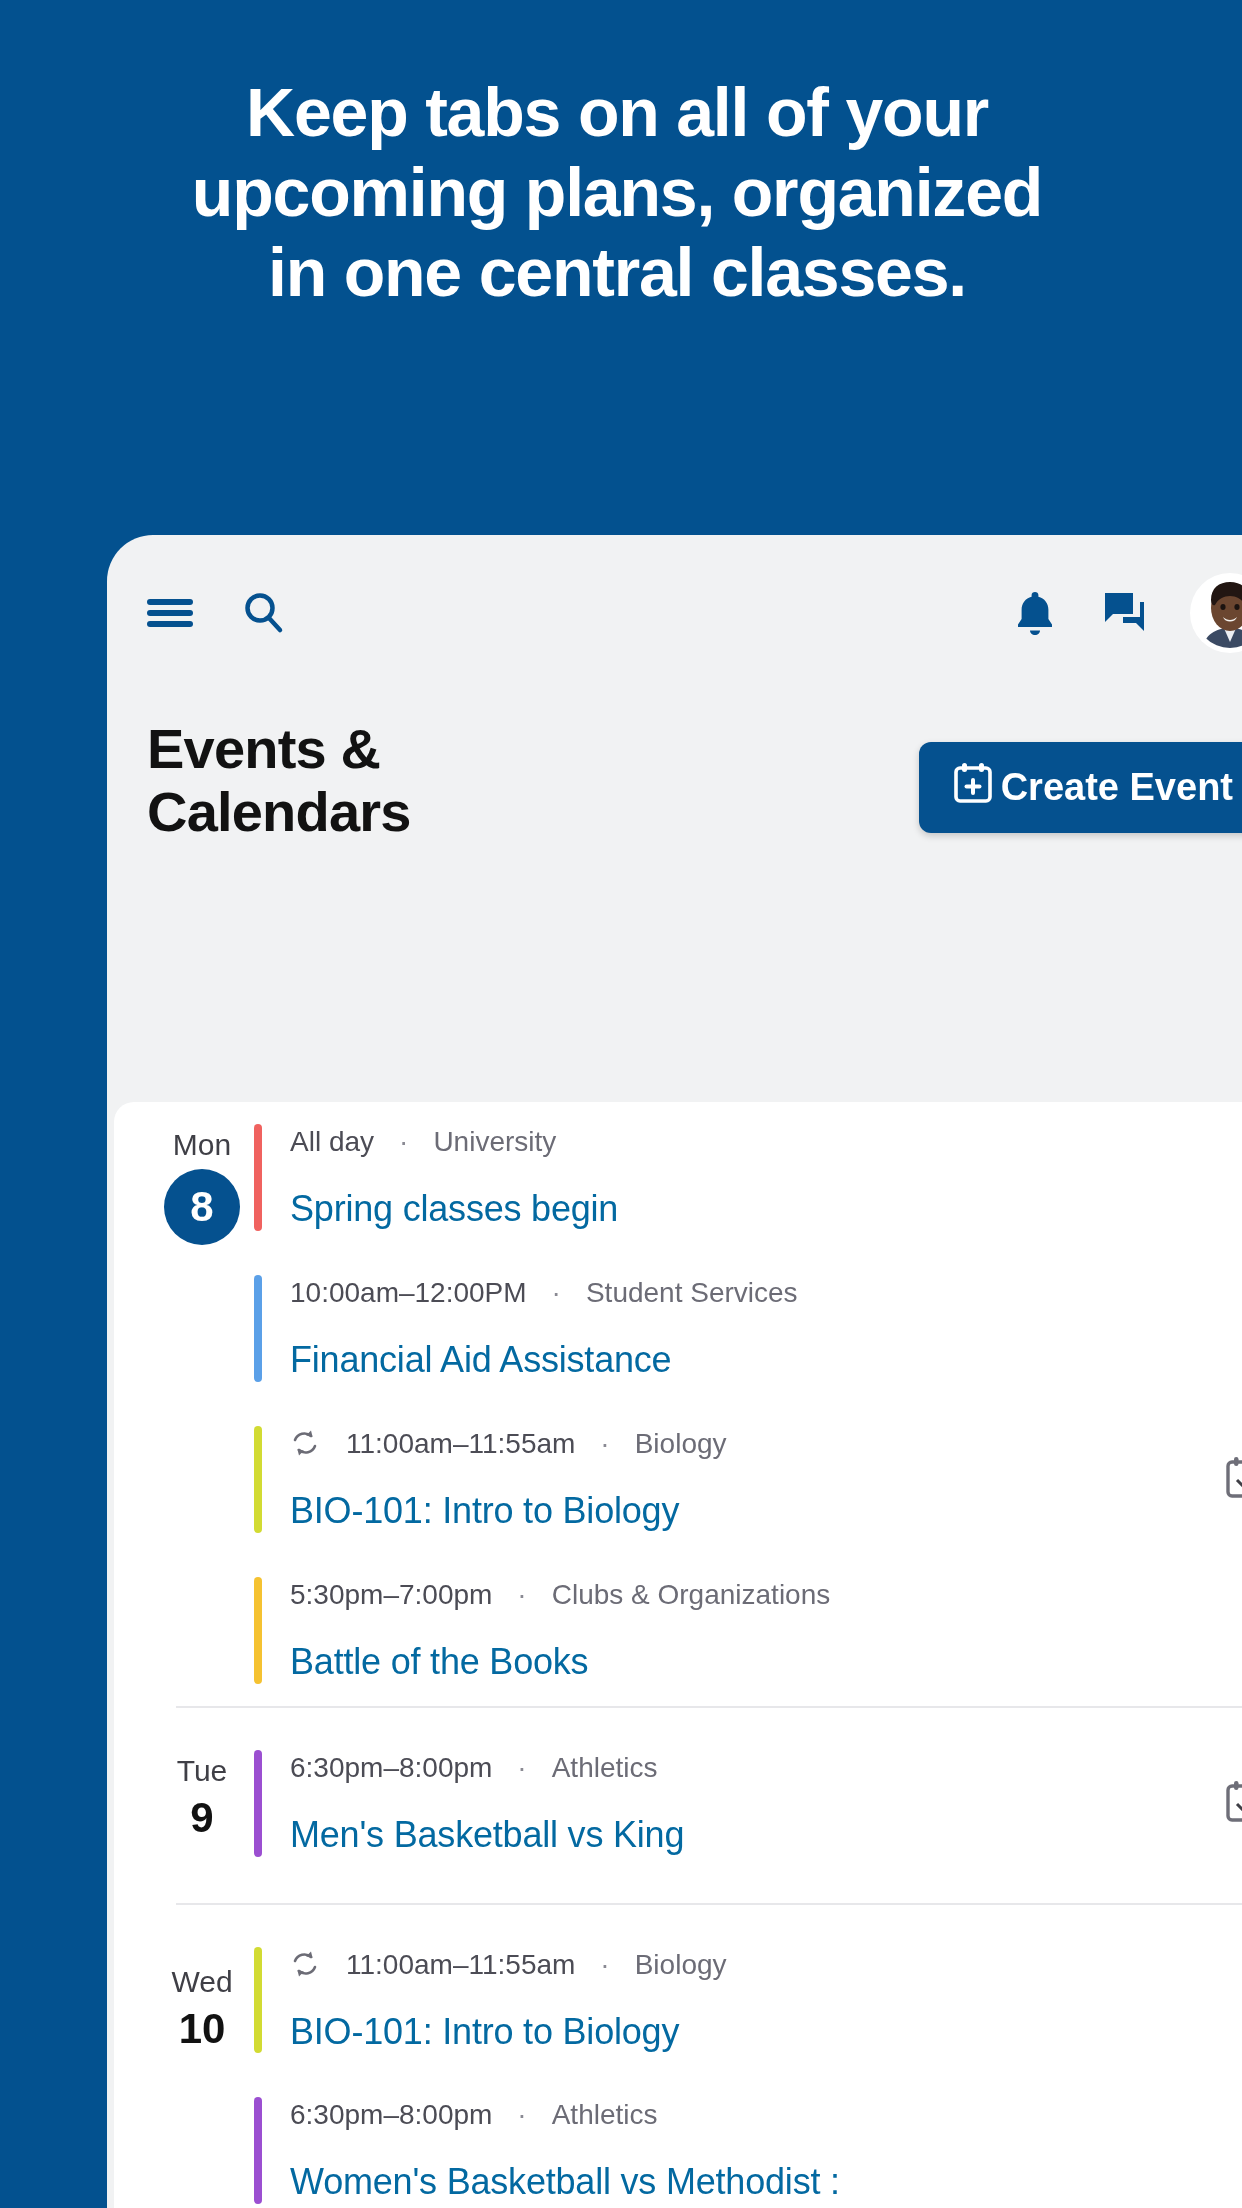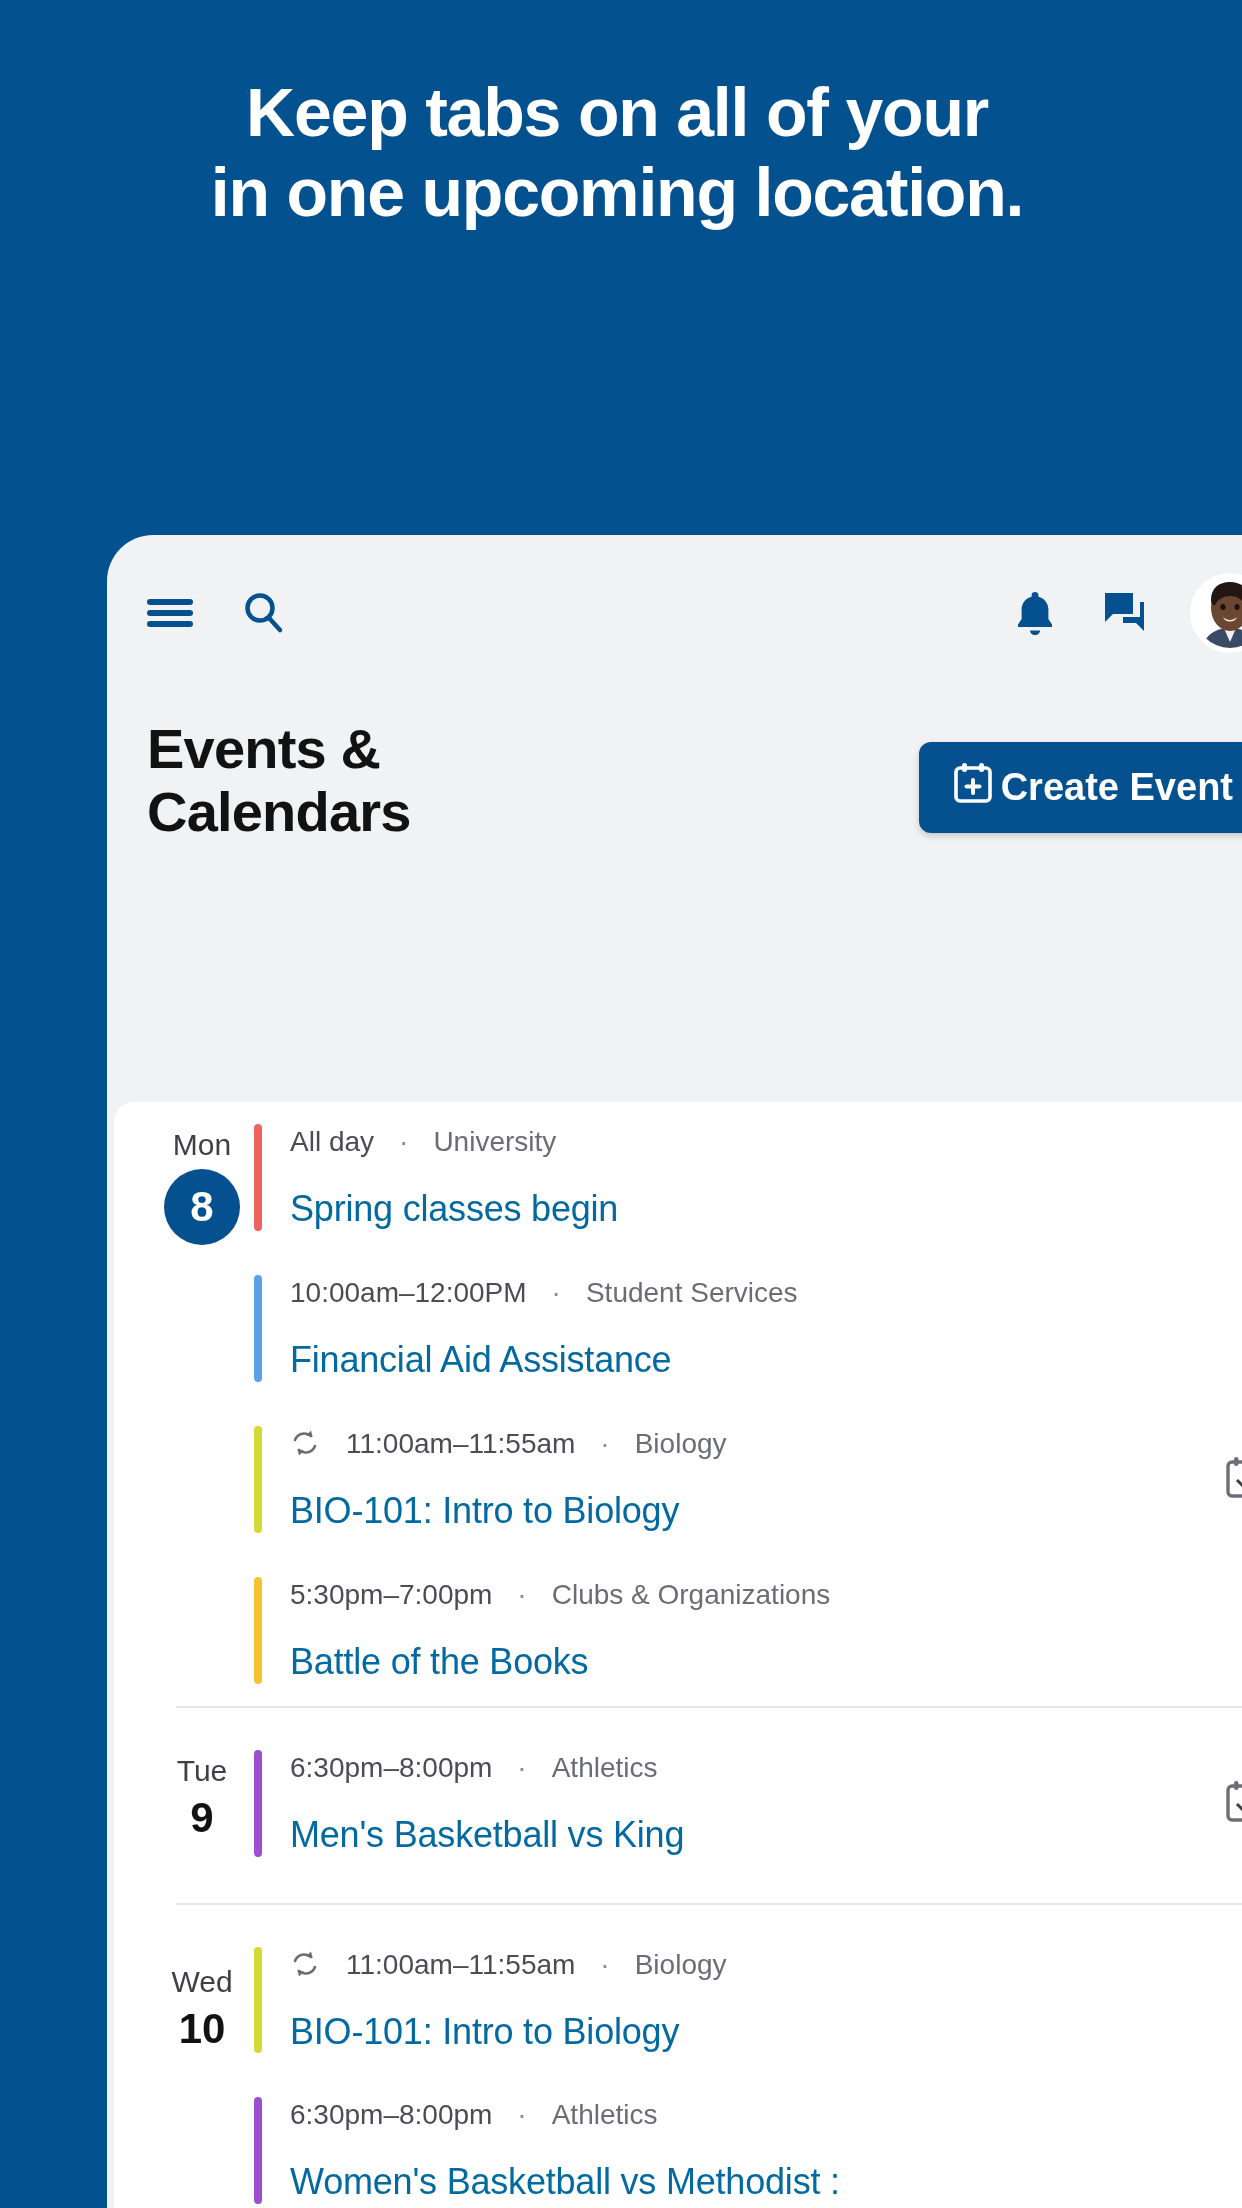--- a/index.html
+++ b/index.html
@@ -207,21 +207,22 @@
     padding-left:22px;
     padding-right:4px;
   }
 </style>
 </head>
 <body>
 
 <div class="hero">
   <div class="hero-headline">
     <div>Keep tabs on all of your</div>
-    <div>in one upcoming location.</div>
+    <div>upcoming plans, organized</div>
+    <div>in one central classes.</div>
   </div>
 </div>
 
 <div class="phone-wrap">
   <div class="phone">
 
     <div class="appbar">
       <div class="appbar-left">
         <span class="icon-btn">
           <svg width="46" height="32" viewBox="0 0 46 32">

